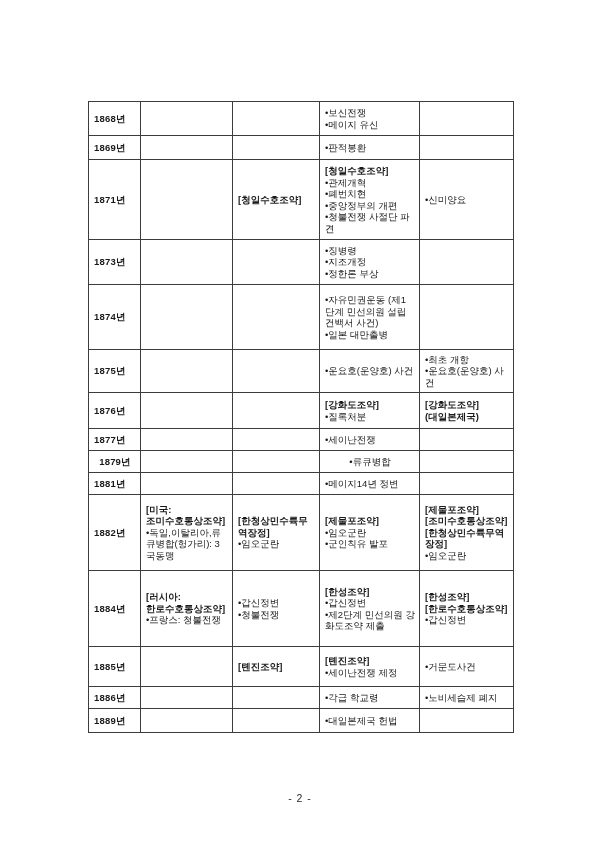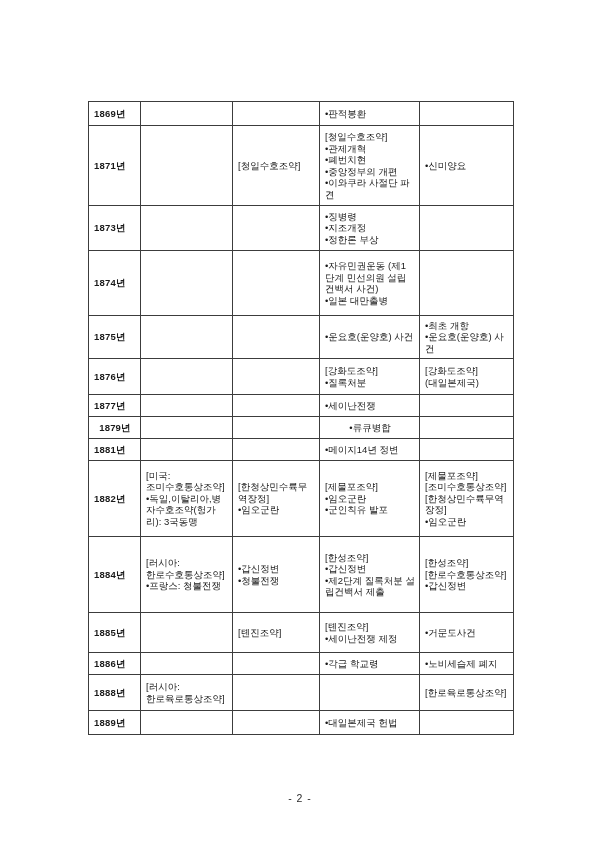--- a/index.html
+++ b/index.html
@@ -32,21 +32,21 @@
     word-break: break-all;
     overflow: hidden;
   }
   td.year {
     font-weight: 700;
     padding-left: 6px;
     letter-spacing: 0.2px;
     white-space: nowrap;
   }
   .seg { display: block; }
-  .seg.bold { font-weight: 400; }
+  .seg.bold { font-weight: 700; }
   .page-number {
     position: absolute;
     left: 0; top: 792px;
     width: 600px;
     text-align: center;
     font-size: 10.5px;
     letter-spacing: 1px;
     color: #2a2a2a;
   }
 </style>
@@ -57,41 +57,51 @@
 
   <table class="timeline">
     <colgroup>
       <col style="width:52px">
       <col style="width:92px">
       <col style="width:87px">
       <col style="width:100px">
       <col style="width:94px">
     </colgroup>
     <tbody>
+        <tr style="height: 34px;">
+          <td class="year">1868년</td>
+          <td></td>
+          <td></td>
+          <td>
+            <div class="seg">•보신전쟁</div>
+            <div class="seg">•메이지 유신</div>
+          </td>
+          <td></td>
+        </tr>
         <tr style="height: 24px;">
           <td class="year">1869년</td>
           <td></td>
           <td></td>
           <td>
             <div class="seg">•판적봉환</div>
           </td>
           <td></td>
         </tr>
         <tr style="height: 80px;">
           <td class="year">1871년</td>
           <td></td>
           <td>
             <div class="seg bold">[청일수호조약]</div>
           </td>
           <td>
             <div class="seg bold">[청일수호조약]</div>
             <div class="seg">•관제개혁</div>
             <div class="seg">•폐번치현</div>
             <div class="seg">•중앙정부의 개편</div>
-            <div class="seg">•이와쿠라 사절단 파견</div>
+            <div class="seg">•청불전쟁 사절단 파견</div>
           </td>
           <td>
             <div class="seg">•신미양요</div>
           </td>
         </tr>
         <tr style="height: 45px;">
           <td class="year">1873년</td>
           <td></td>
           <td></td>
           <td>
@@ -161,21 +171,21 @@
           <td>
             <div class="seg">•메이지14년 정변</div>
           </td>
           <td></td>
         </tr>
         <tr style="height: 76px;">
           <td class="year">1882년</td>
           <td>
             <div class="seg bold">[미국:</div>
             <div class="seg bold">조미수호통상조약]</div>
-            <div class="seg">•독일,이탈리아,병자수호조약(헝가리): 3국동맹</div>
+            <div class="seg">•독일,이탈리아,류큐병합(헝가리): 3국동맹</div>
           </td>
           <td>
             <div class="seg bold">[한청상민수륙무역장정]</div>
             <div class="seg">•임오군란</div>
           </td>
           <td>
             <div class="seg bold">[제물포조약]</div>
             <div class="seg">•임오군란</div>
             <div class="seg">•군인칙유 발포</div>
           </td>
@@ -193,21 +203,21 @@
             <div class="seg bold">한로수호통상조약]</div>
             <div class="seg">•프랑스: 청불전쟁</div>
           </td>
           <td>
             <div class="seg">•갑신정변</div>
             <div class="seg">•청불전쟁</div>
           </td>
           <td>
             <div class="seg bold">[한성조약]</div>
             <div class="seg">•갑신정변</div>
-            <div class="seg">•제2단계 질록처분 설립건백서 제출</div>
+            <div class="seg">•제2단계 민선의원 강화도조약 제출</div>
           </td>
           <td>
             <div class="seg bold">[한성조약]</div>
             <div class="seg bold">[한로수호통상조약]</div>
             <div class="seg">•갑신정변</div>
           </td>
         </tr>
         <tr style="height: 40px;">
           <td class="year">1885년</td>
           <td></td>
@@ -226,32 +236,20 @@
           <td class="year">1886년</td>
           <td></td>
           <td></td>
           <td>
             <div class="seg">•각급 학교령</div>
           </td>
           <td>
             <div class="seg">•노비세습제 폐지</div>
           </td>
         </tr>
-        <tr style="height: 36px;">
-          <td class="year">1888년</td>
-          <td>
-            <div class="seg bold">[러시아:</div>
-            <div class="seg bold">한로육로통상조약]</div>
-          </td>
-          <td></td>
-          <td></td>
-          <td>
-            <div class="seg bold">[한로육로통상조약]</div>
-          </td>
-        </tr>
         <tr style="height: 24px;">
           <td class="year">1889년</td>
           <td></td>
           <td></td>
           <td>
             <div class="seg">•대일본제국 헌법</div>
           </td>
           <td></td>
         </tr>
       </tbody>

